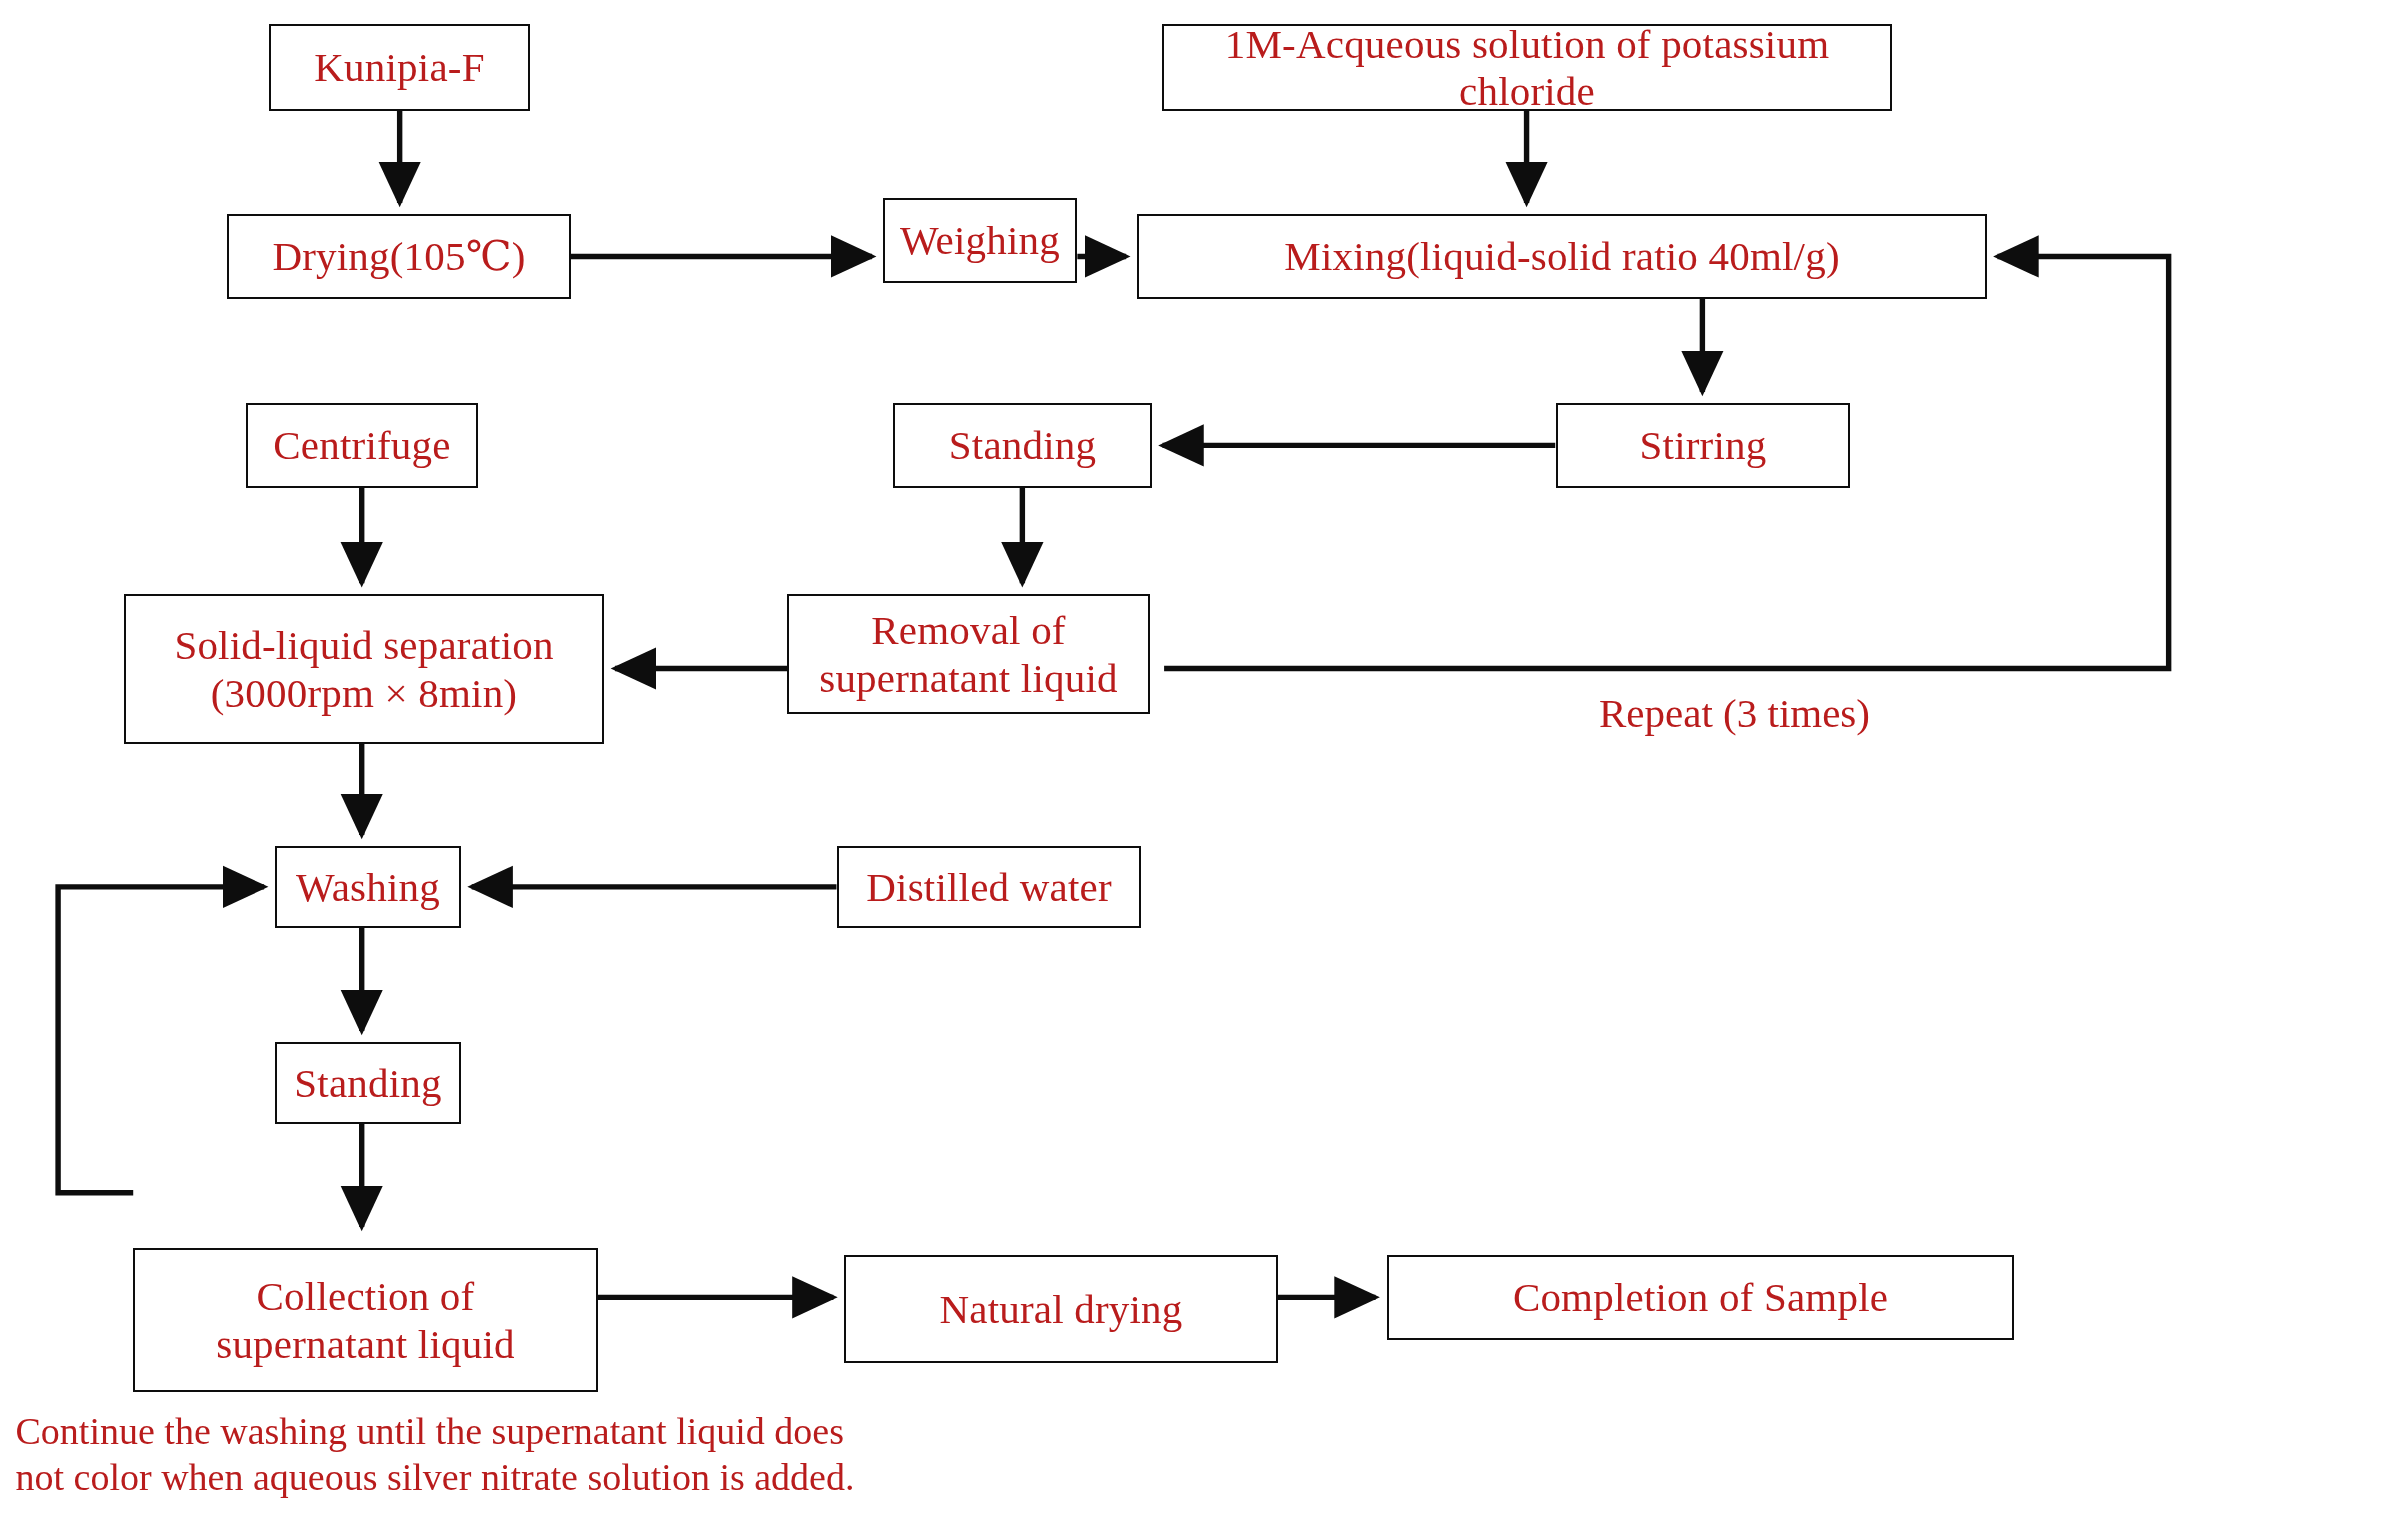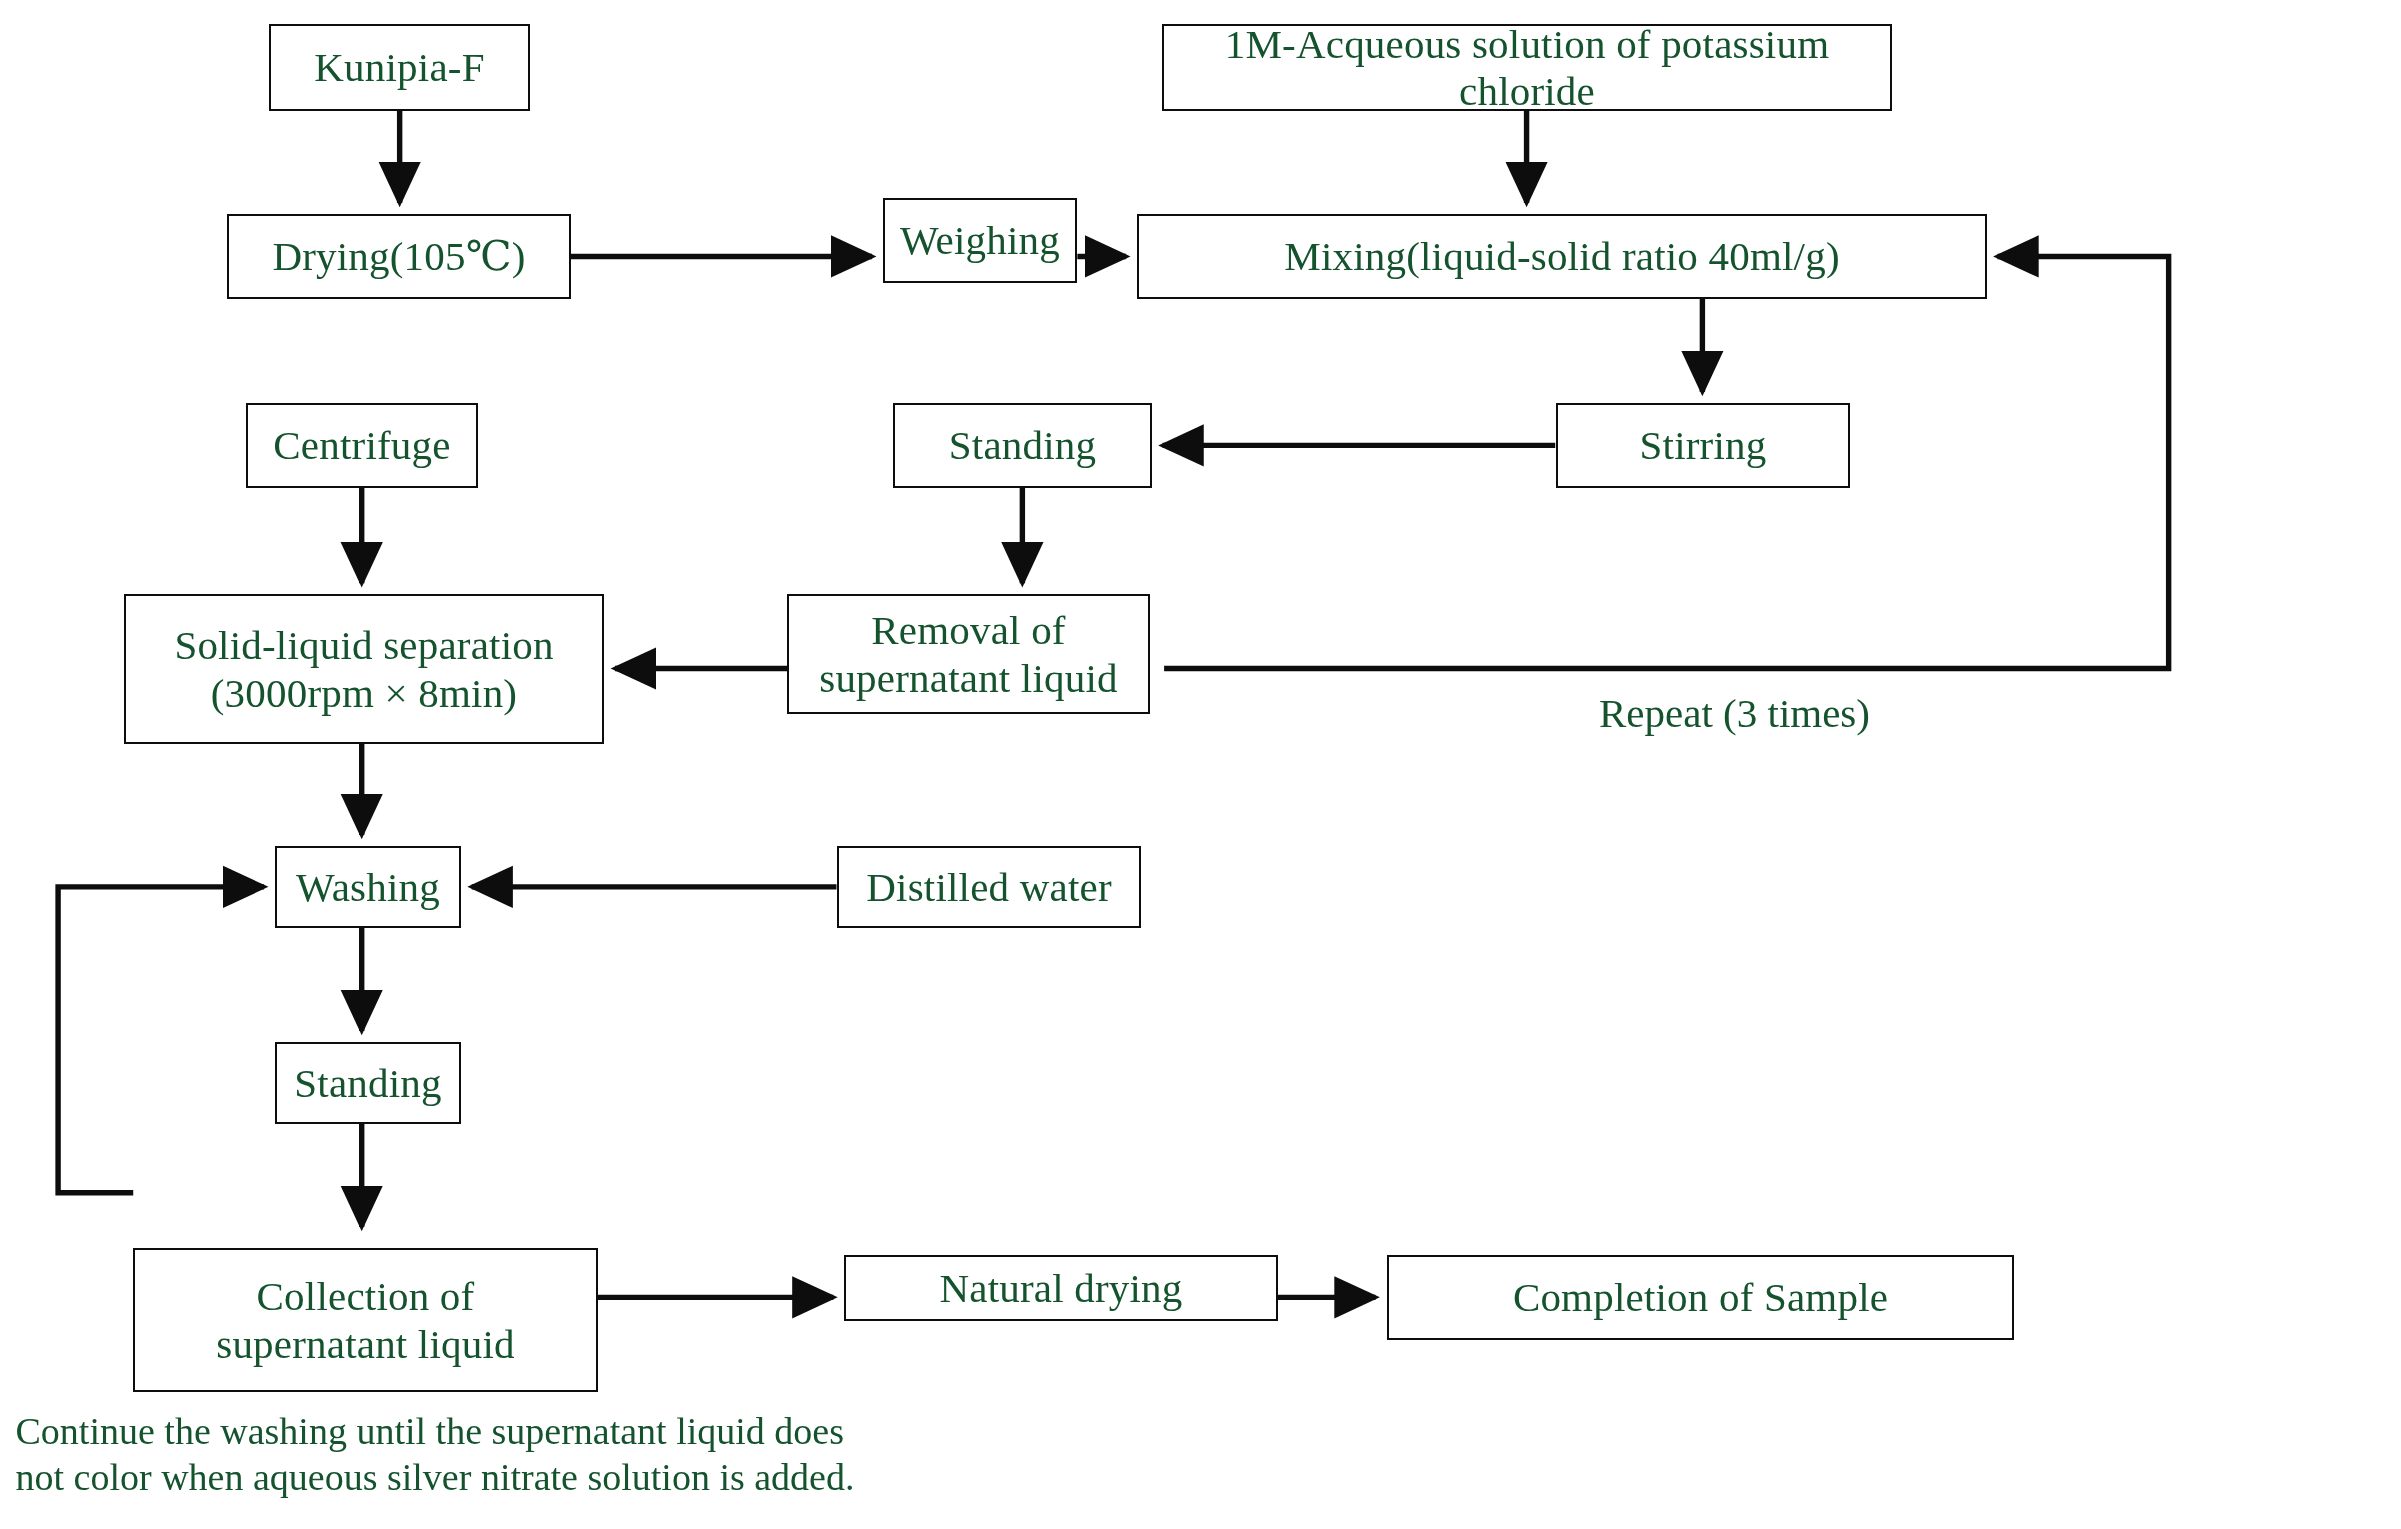--- a/index.html
+++ b/index.html
@@ -6,21 +6,21 @@
     margin: 0;
     padding: 0;
     background: #ffffff;
   }
   #stage {
     position: relative;
     width: 2401px;
     height: 1529px;
     background: #ffffff;
     font-family: "Liberation Serif", "DejaVu Serif", serif;
-    color: #14532d;
+    color: #b91c1c;
     overflow: hidden;
     border-radius: 29px;
   }
   .node {
     position: absolute;
     box-sizing: border-box;
     border: 2.3px solid #0d0d0d;
     background: #ffffff;
     display: flex;
     align-items: center;
@@ -130,21 +130,21 @@
 
   <div class="node" style="left:837px; top:846px; width:304px; height:82px;">Distilled water</div>
 
   <div class="node" style="left:275px; top:846px; width:186px; height:82px;">Washing</div>
 
   <div class="node" style="left:275px; top:1042px; width:186px; height:82px;">Standing</div>
 
   <div class="node two-line" style="left:133px; top:1238px; width:465px; height:144px;margin-top:10px;">Collection of
 supernatant liquid</div>
 
-  <div class="node" style="left:844px; top:1255px; width:434px; height:66px;">Natural drying</div>
+  <div class="node" style="left:844px; top:1255px; width:434px; height:108px;">Natural drying</div>
 
   <div class="node" style="left:1387px; top:1255px; width:627px; height:85px;">Completion of Sample</div>
 
   <div class="loose-label" style="left:1565px; top:689px;margin-left:34px;">Repeat (3 times)</div>
 
   <div class="caption" style="left:15.5px; top:1408px;">Continue the washing until the supernatant liquid does
 not color when aqueous silver nitrate solution is added.</div>
 
 </div>
 

